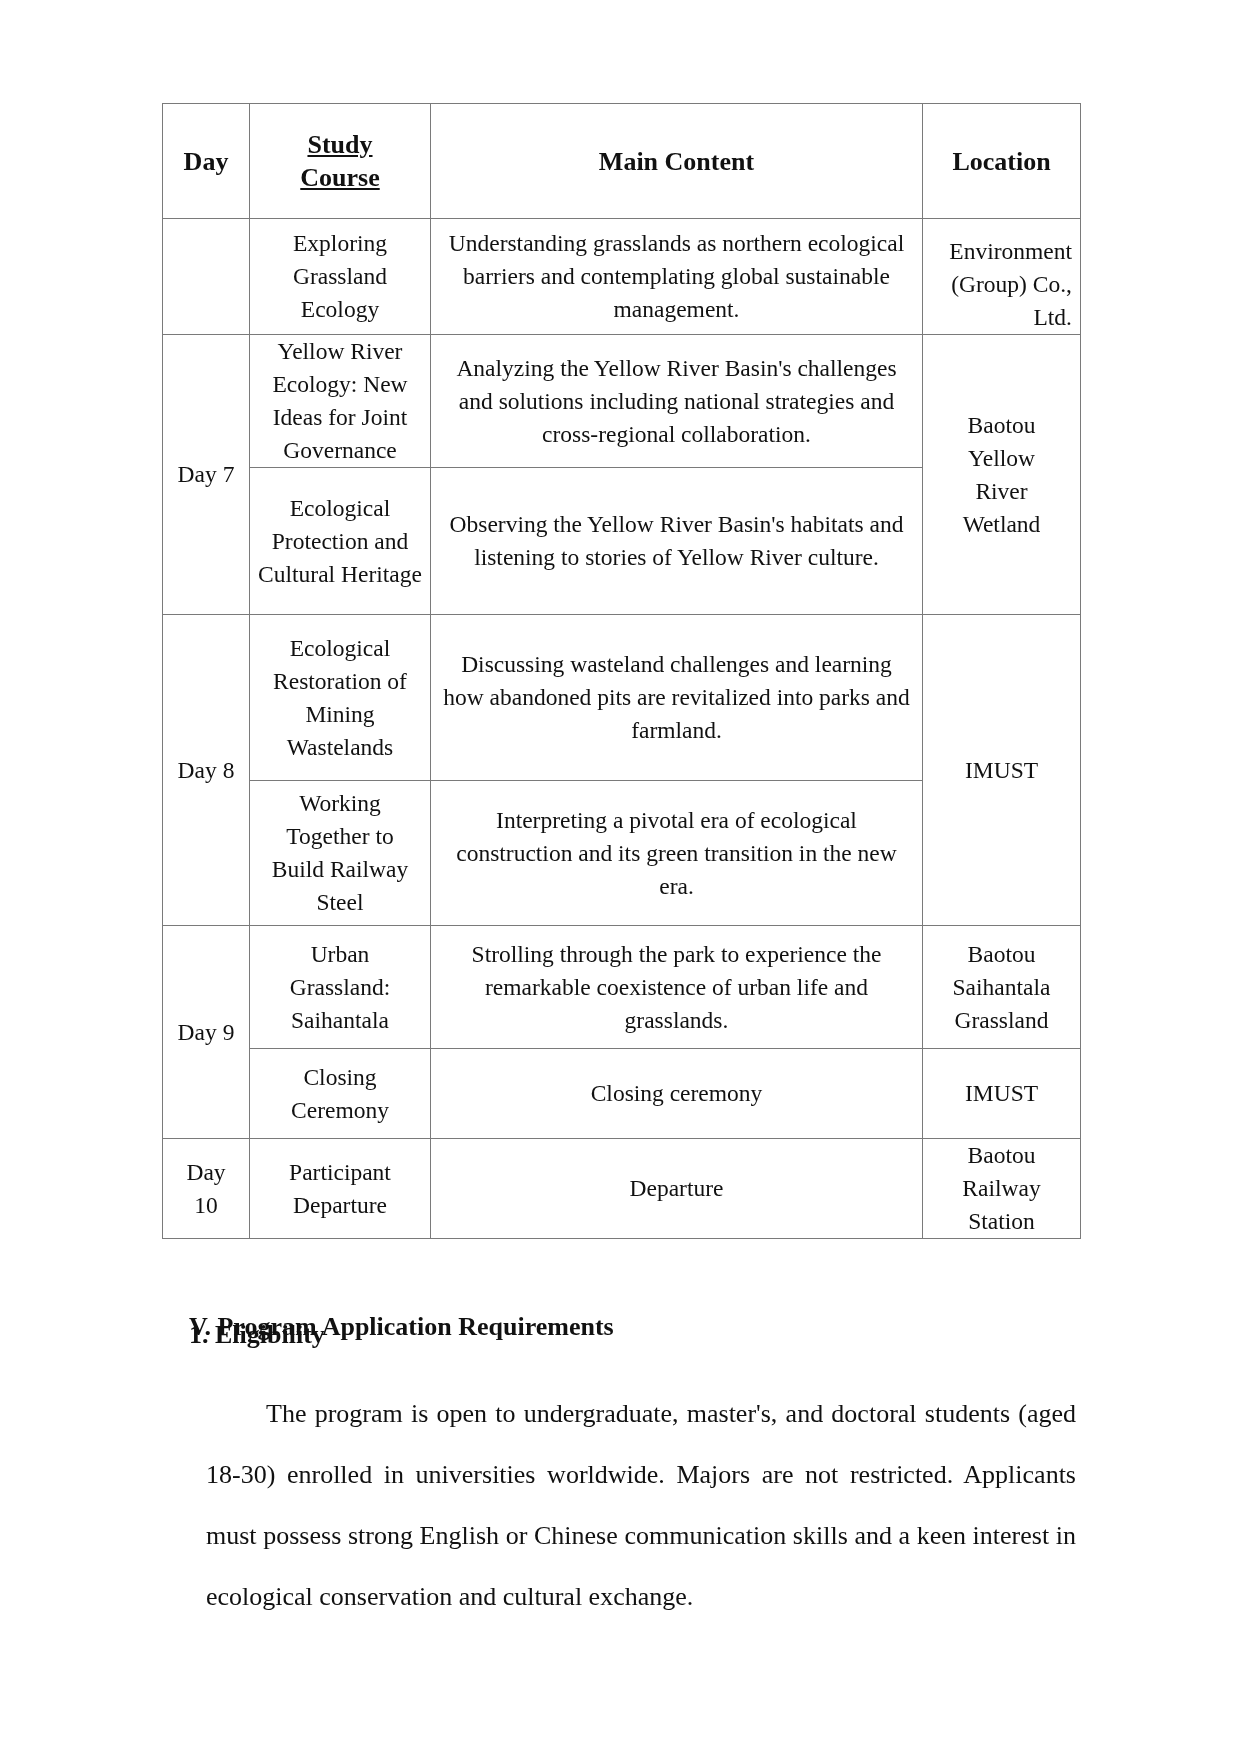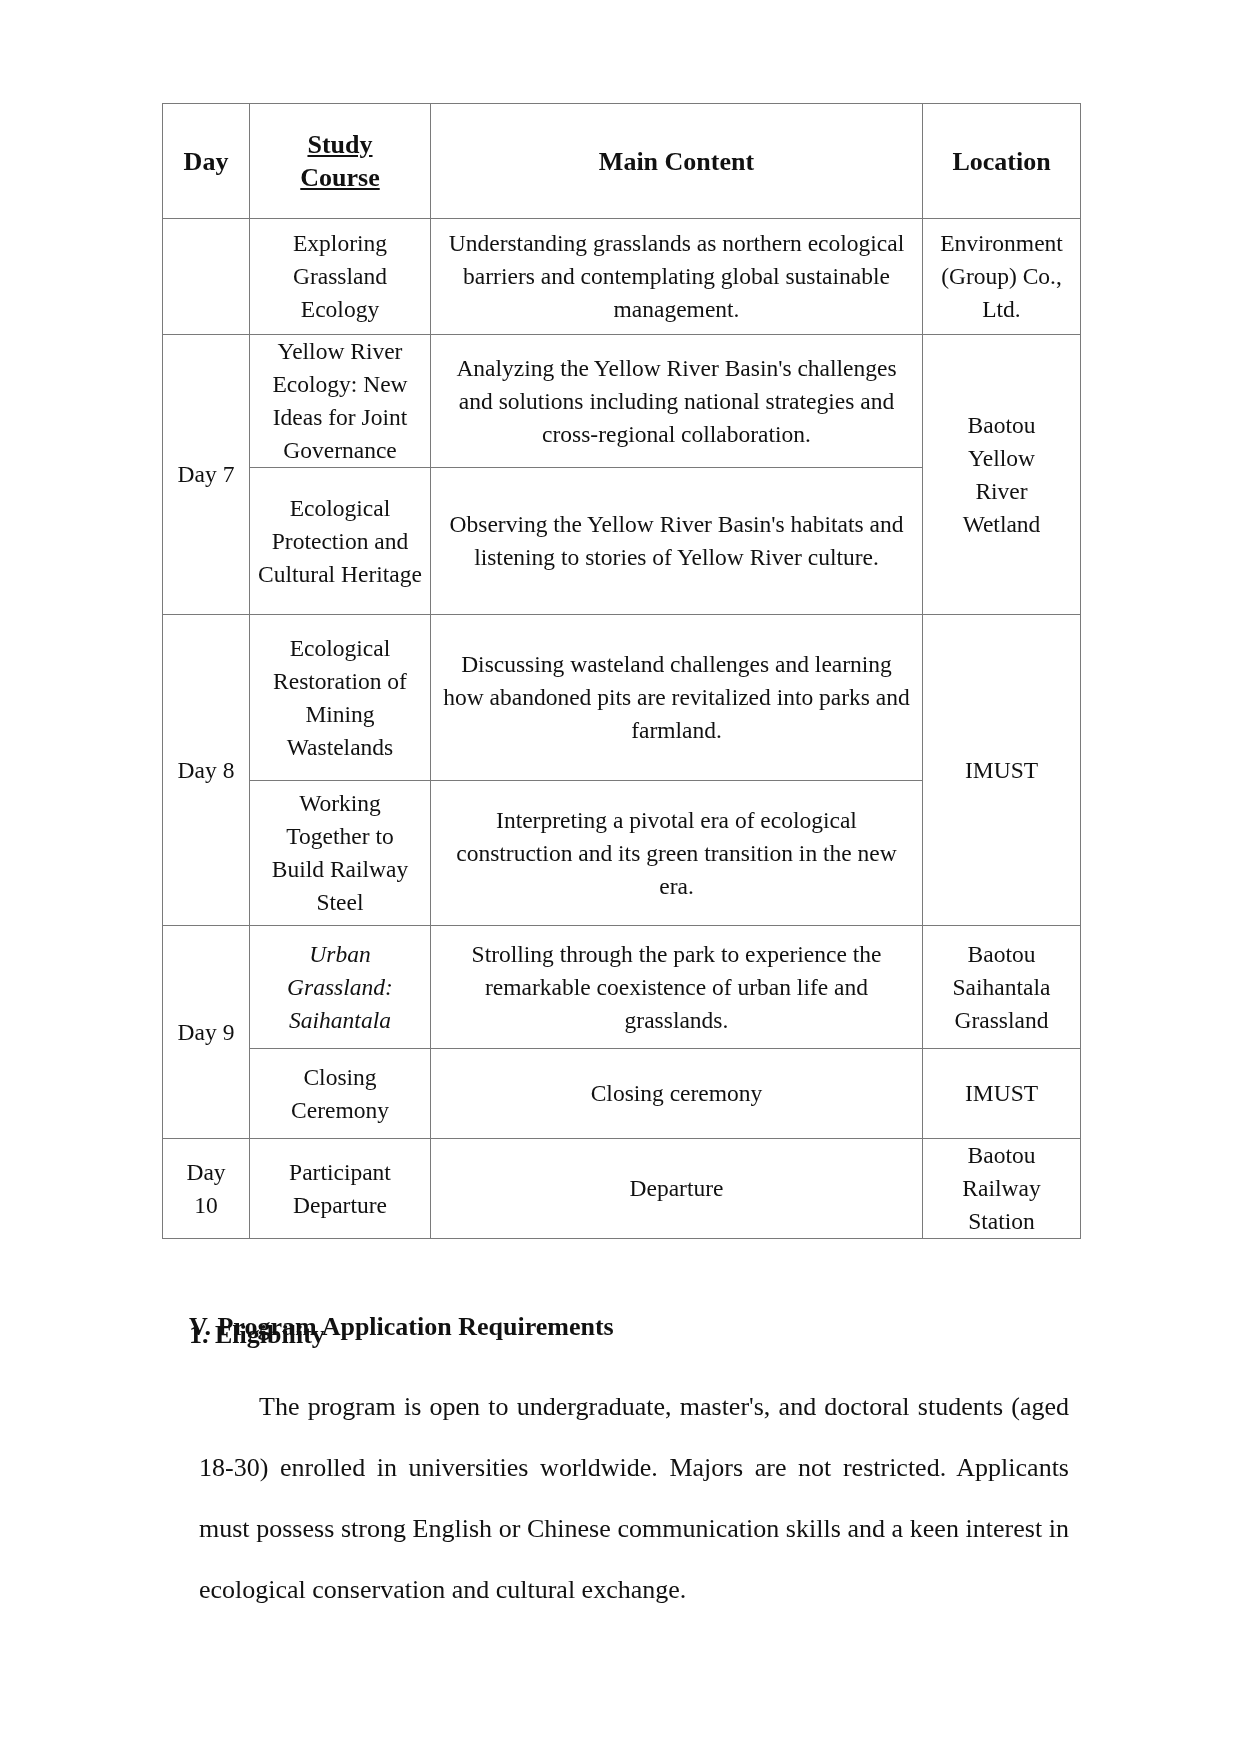--- a/index.html
+++ b/index.html
@@ -13,21 +13,21 @@
     table.sched thead tr { height: 115px; }
     table.sched { border: 1.5px solid #444; }
     col.c-day { width: 87px; } col.c-course { width: 181px; }
     col.c-content { width: 492px; } col.c-loc { width: 158px; }
     .r1 { height: 116px; } .r2 { height: 131px; } .r3 { height: 147px; }
     .r4 { height: 166px; } .r5 { height: 145px; } .r6 { height: 123px; }
     .r7 { height: 90px; } .r8 { height: 99px; }
     .heading { position: absolute; left: 189px; font-weight: bold; font-size: 26px; }
     .h1 { top: 1298px; margin-top: 14px; } .h2 { top: 1320px; }
     .para { position: absolute; left: 189px; top: 1366px; width: 870px;
-      font-size: 26px; line-height: 61px; text-align: justify; text-indent: 60px; margin: 10px; }
+      font-size: 26px; line-height: 61px; text-align: justify; text-indent: 60px; margin: 17px; }
   </style>
 </head>
 <body>
 
 <table class="sched">
   <colgroup>
       <col class="c-day">
       <col class="c-course">
       <col class="c-content">
       <col class="c-loc">
@@ -38,21 +38,21 @@
       <th style="padding:0 40px;text-decoration:underline;">Study Course</th>
       <th>Main Content</th>
       <th>Location</th>
     </tr>
   </thead>
   <tbody>
     <tr class="r1">
       <td></td>
       <td style="padding:0 28px;">Exploring Grassland Ecology</td>
       <td>Understanding grasslands as northern ecological barriers and contemplating global sustainable management.</td>
-      <td style="vertical-align:top;padding-top:8px;">Environment (Group) Co., Ltd.</td>
+      <td style="vertical-align:top;padding-top:16px;text-align:right;">Environment (Group) Co., Ltd.</td>
     </tr>
     <tr class="r2">
       <td rowspan="2">Day 7</td>
       <td>Yellow River Ecology: New Ideas for Joint Governance</td>
       <td>Analyzing the Yellow River Basin's challenges and solutions including national strategies and cross-regional collaboration.</td>
       <td rowspan="2" style="padding:0 30px;">Baotou Yellow River Wetland</td>
     </tr>
     <tr class="r3">
       <td>Ecological Protection and Cultural Heritage</td>
       <td>Observing the Yellow River Basin's habitats and listening to stories of Yellow River culture.</td>
@@ -62,21 +62,21 @@
       <td>Ecological Restoration of Mining Wastelands</td>
       <td>Discussing wasteland challenges and learning how abandoned pits are revitalized into parks and farmland.</td>
       <td rowspan="2">IMUST</td>
     </tr>
     <tr class="r5">
       <td style="padding:0 14px;">Working Together to Build Railway Steel</td>
       <td>Interpreting a pivotal era of ecological construction and its green transition in the new era.</td>
     </tr>
     <tr class="r6">
       <td rowspan="2">Day 9</td>
-      <td style="padding:0 32px;font-style:italic;">Urban Grassland: Saihantala</td>
+      <td style="padding:0 32px;">Urban Grassland: Saihantala</td>
       <td style="padding:0 20px;">Strolling through the park to experience the remarkable coexistence of urban life and grasslands.</td>
       <td>Baotou Saihantala Grassland</td>
     </tr>
     <tr class="r7">
       <td style="padding:0 32px;">Closing Ceremony</td>
       <td>Closing ceremony</td>
       <td>IMUST</td>
     </tr>
     <tr class="r8">
       <td style="padding:8px 18px;">Day 10</td>

